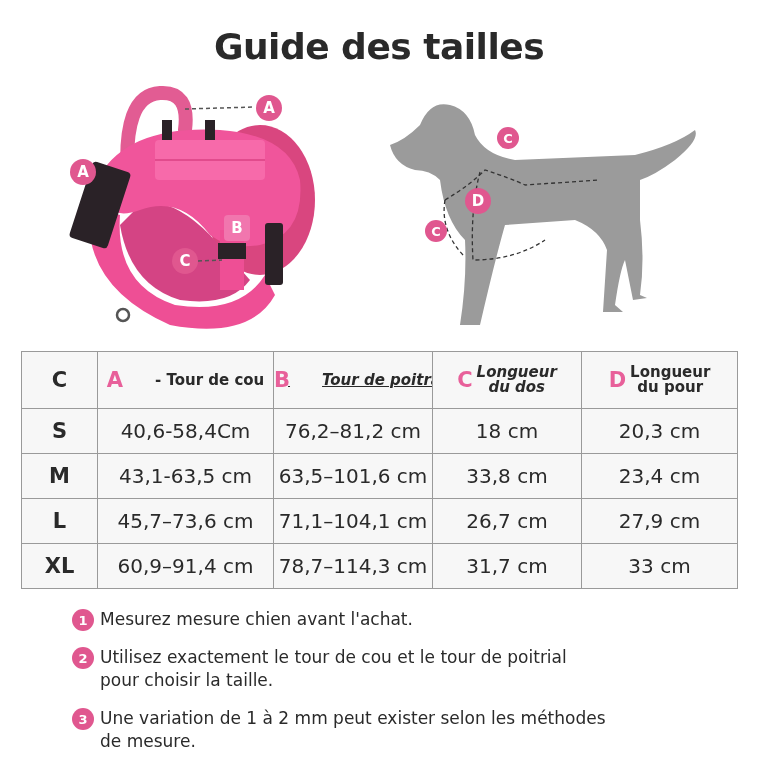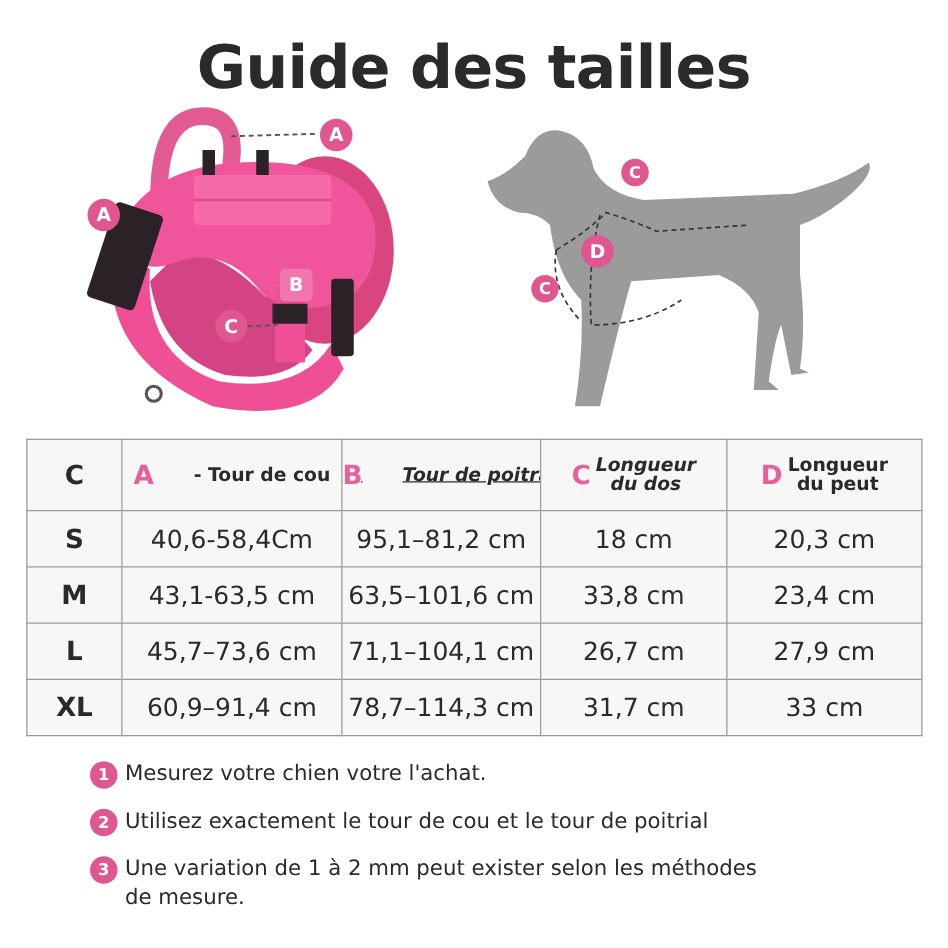--- a/index.html
+++ b/index.html
@@ -1,17 +1,17 @@
 <!DOCTYPE html>
 <html><head>
 <meta charset="utf-8">
 <style>
   html, body { margin:0; padding:0; background:#ffffff; }
   body { width:758px; height:758px; position:relative; overflow:hidden; font-family:"DejaVu Sans", sans-serif; color:#222; }
-  .title { position:absolute; left:0; right:0; top:26px; text-align:center; font-size:48px; font-weight:bold; color:#2a2a2a; letter-spacing:-0.5px; }
+  .title { position:absolute; left:0; right:0; top:26px; text-align:center; font-size:36px; font-weight:bold; color:#2a2a2a; letter-spacing:-0.5px; }
   .pink-badge { position:absolute; width:26px; height:26px; border-radius:50%; background:#e0578f; color:#fff; font-weight:bold; font-size:15px; display:flex; align-items:center; justify-content:center; }
   .harness { position:absolute; left:60px; top:85px; width:270px; height:255px; }
   .dog { position:absolute; left:385px; top:100px; width:320px; height:230px; }
   table.sizes { position:absolute; left:21px; top:351px; border-collapse:collapse; background:#f7f7f7; }
   table.sizes td { border:1.5px solid #9a9a9a; text-align:center; font-size:20px; color:#2a2a2a; padding:0; }
   table.sizes tr.hdr td { height:56px; }
   table.sizes tr.row td { height:44px; }
   .size-cell { font-weight:bold; font-size:21px !important; }
   .hdr-cell { font-weight:bold; font-size:15px !important; }
   .hdr-letter { color:#e8609a; font-weight:bold; font-size:21px; margin-right:4px; vertical-align:middle; }
@@ -81,27 +81,27 @@
     <td class="hdr-cell" style="width:175px;">
       <span class="hdr-letter">A</span><span class="hdr-text">- Tour de cou</span>
     </td>
     <td class="hdr-cell" style="width:158px;white-space:nowrap;overflow:hidden;max-width:158px;text-decoration:underline;">
       <span class="hdr-letter">B</span><span class="hdr-text" style="font-style:italic;">Tour de poitrail</span>
     </td>
     <td class="hdr-cell" style="width:148px;margin-left:48px;">
       <span class="hdr-letter">C</span><span class="hdr-two"><span>Longueur</span><br><span>du dos</span></span>
     </td>
     <td class="hdr-cell" style="width:155px;">
-      <span class="hdr-letter">D</span><span class="hdr-two upright"><span>Longueur</span><br><span>du peut</span></span>
+      <span class="hdr-letter">D</span><span class="hdr-two upright"><span>Longueur</span><br><span>du pour</span></span>
     </td>
   </tr>
   <tr class="row">
     <td class="size-cell">S</td>
     <td>40,6-58,4Cm</td>
-    <td>95,1–81,2 cm</td>
+    <td>76,2–81,2 cm</td>
     <td>18 cm</td>
     <td>20,3 cm</td>
   </tr>
   <tr class="row">
     <td class="size-cell">M</td>
     <td>43,1-63,5 cm</td>
     <td>63,5–101,6 cm</td>
     <td>33,8 cm</td>
     <td>23,4 cm</td>
   </tr>
@@ -118,23 +118,23 @@
     <td>78,7–114,3 cm</td>
     <td>31,7 cm</td>
     <td>33 cm</td>
   </tr>
 </tbody>
   </table>
 
 <div class="notes">
   <div class="note">
     <div class="num">1</div>
-    <div class="note-text"><span>Mesurez votre chien votre l'achat.</span></div>
+    <div class="note-text"><span>Mesurez mesure chien avant l'achat.</span></div>
   </div>
   <div class="note">
     <div class="num">2</div>
-    <div class="note-text"><span>Utilisez exactement le tour de cou et le tour de poitrial</span><br></div>
+    <div class="note-text"><span>Utilisez exactement le tour de cou et le tour de poitrial</span><br><span>pour choisir la taille.</span></div>
   </div>
   <div class="note">
     <div class="num">3</div>
     <div class="note-text"><span>Une variation de 1 à 2 mm peut exister selon les méthodes</span><br><span>de mesure.</span></div>
   </div>
 </div>
 
 </body></html>

